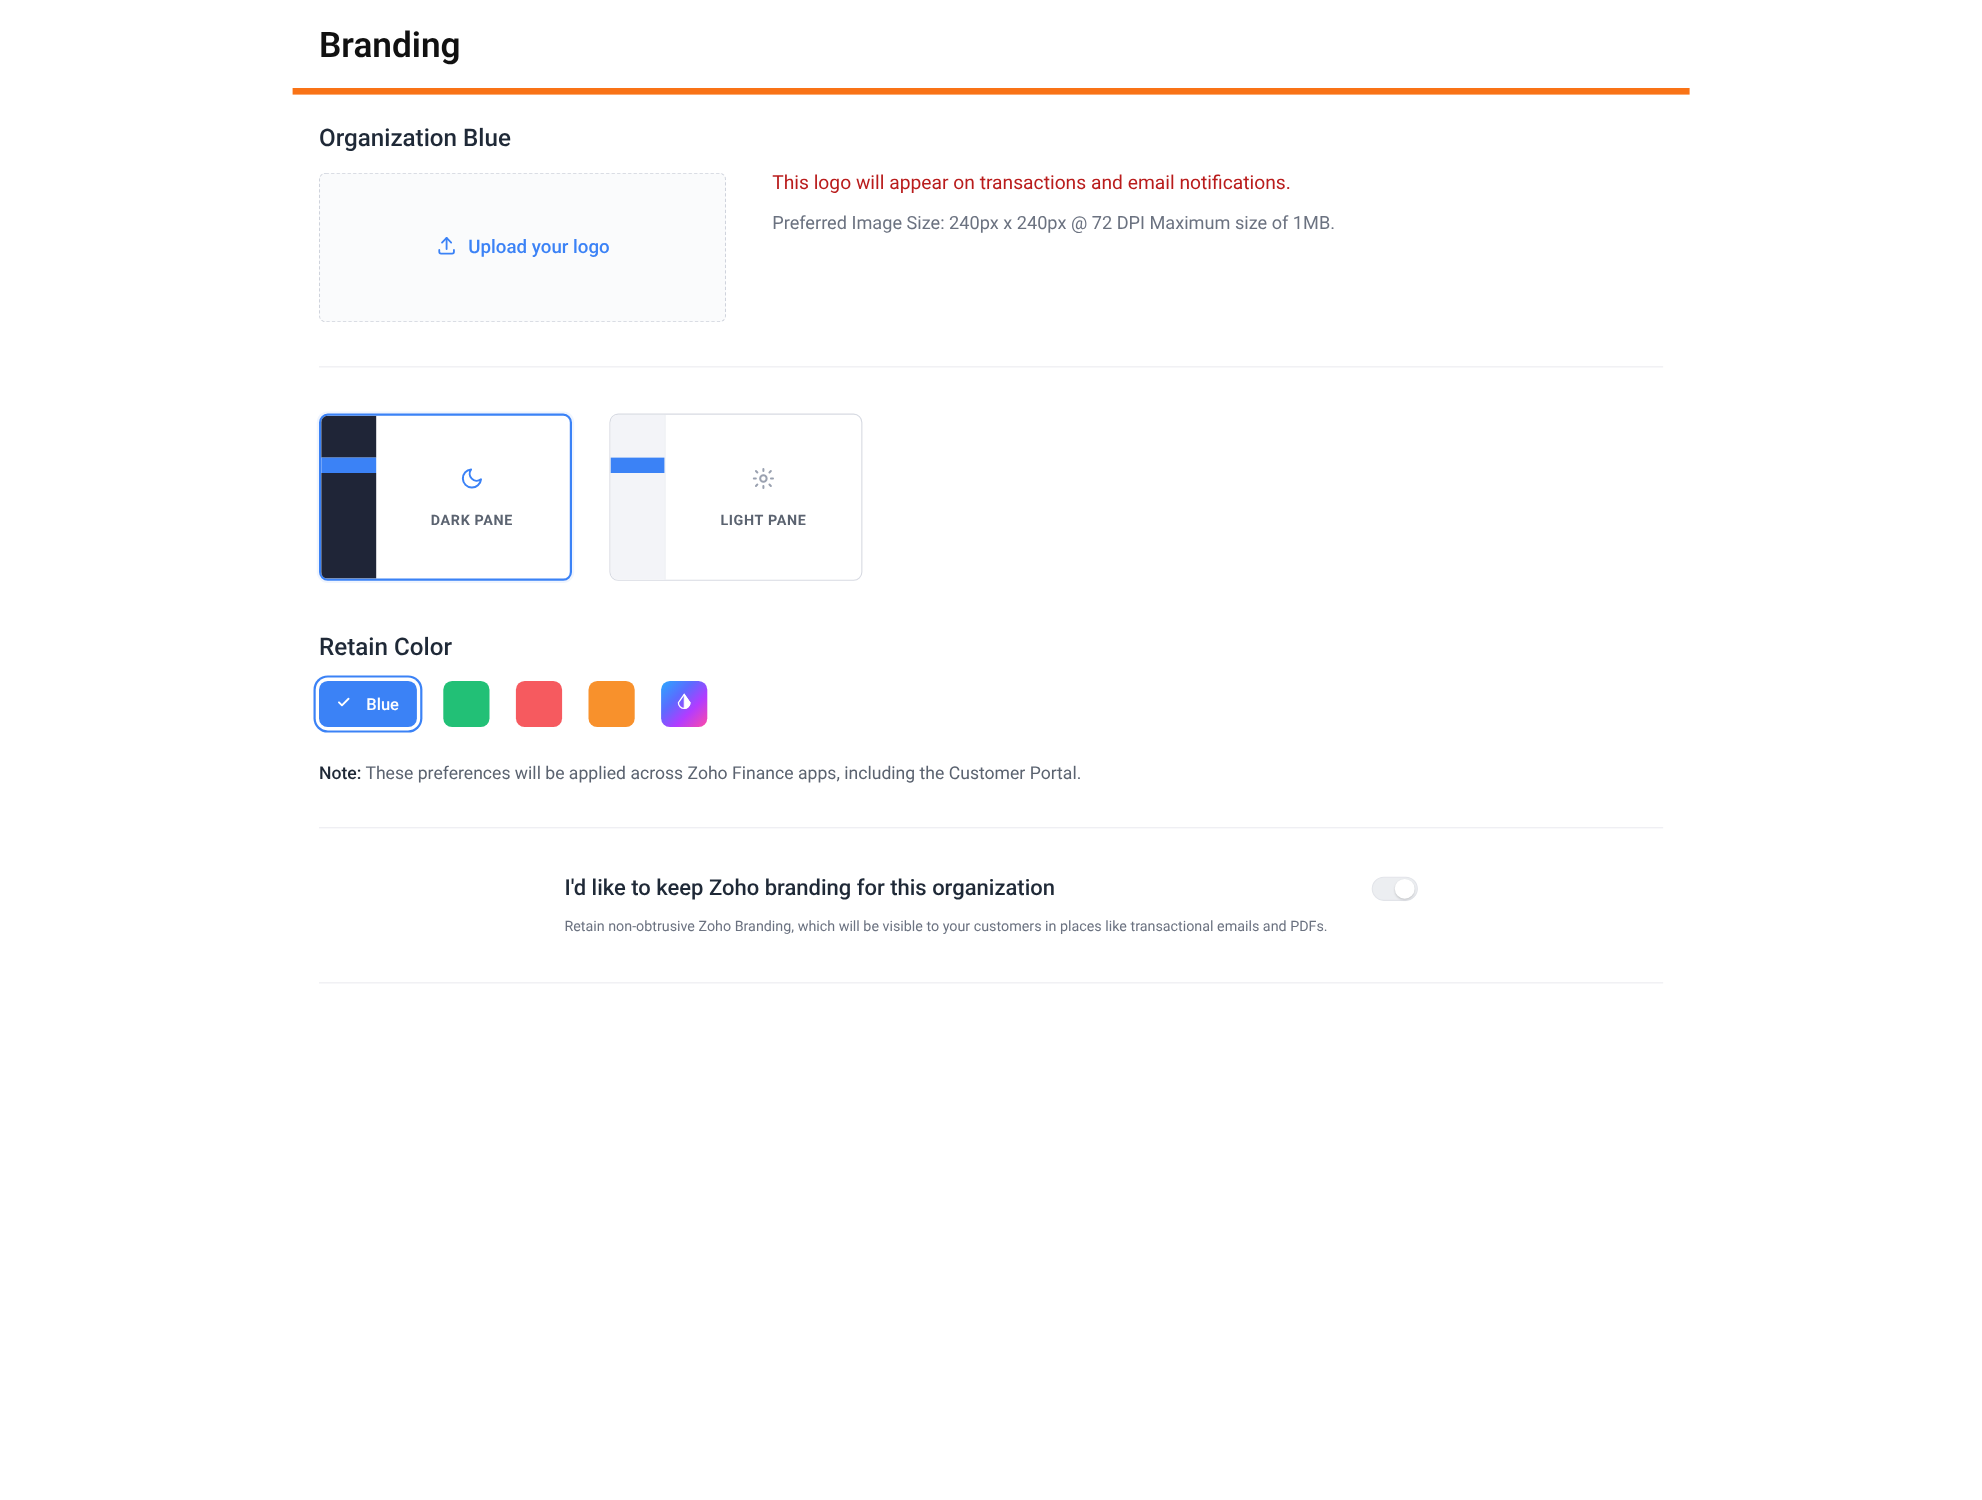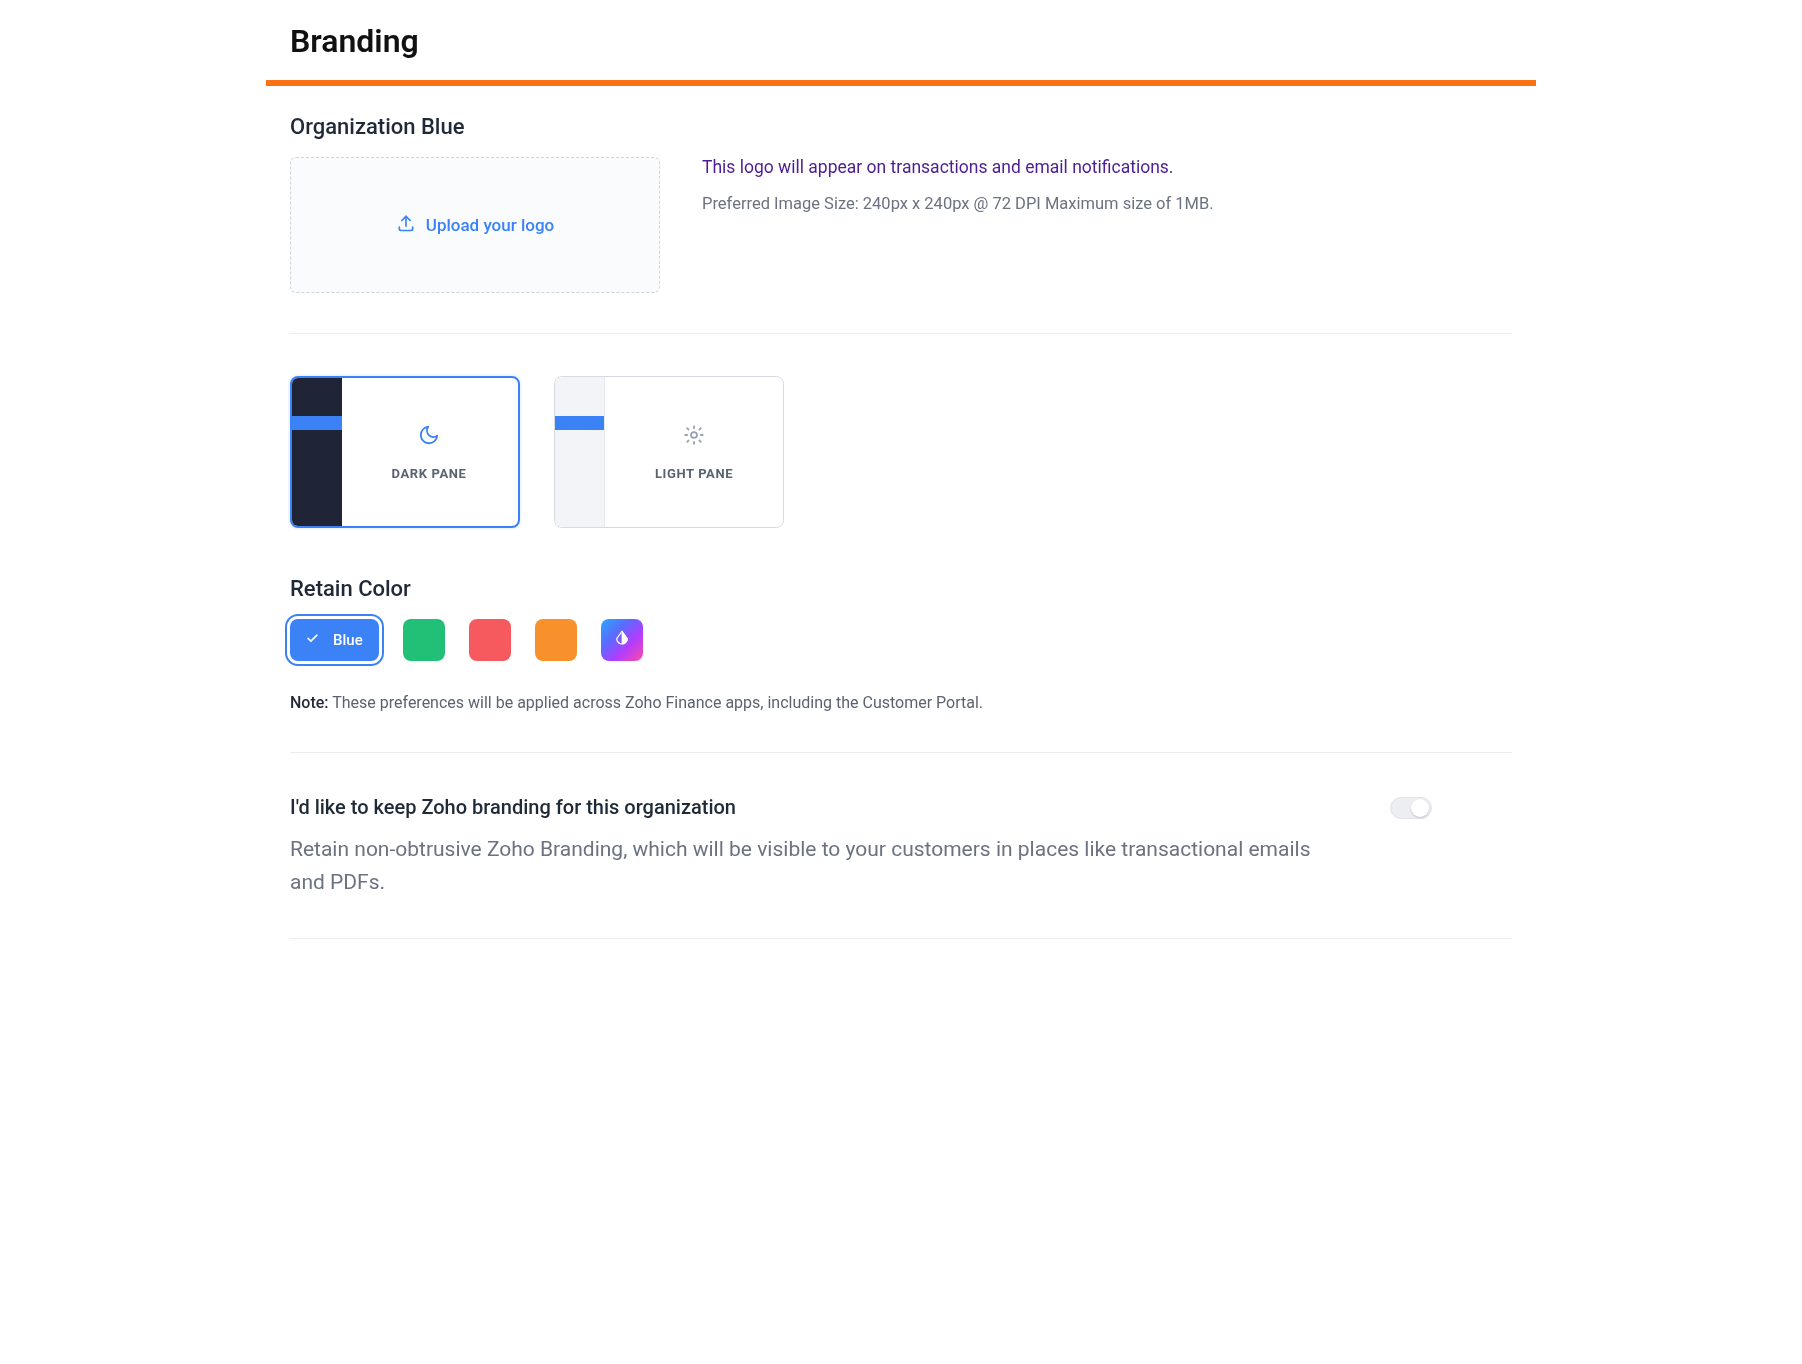--- a/index.html
+++ b/index.html
@@ -53,21 +53,21 @@
     align-items: center;
     gap: 10px;
     color: #3b82f6;
     font-size: 17px;
     font-weight: 500;
   }
   .upload-icon svg { width: 20px; height: 20px; }
   .logo-desc { max-width: 560px; }
   .logo-desc-main {
     font-size: 17.5px;
-    color: #4c1d95;
+    color: #b91c1c;
     margin-bottom: 14px;
   }
   .logo-desc-sub {
     font-size: 16.5px;
     color: #6b7280;
     line-height: 1.55;
   }
   .divider {
     border: none;
     border-top: 1px solid #ececf0;
@@ -156,33 +156,33 @@
   .accent-chip .check svg { width: 13px; height: 13px; }
   .accent-chip.gradient svg { width: 18px; height: 18px; }
   .note-row {
     margin-top: 32px;
     font-size: 16px;
     color: #5b6370;
   }
   .note-row .label { color: #1f2937; font-weight: 500; }
   .branding-row {
     display: flex;
-    justify-content: flex-start;
+    justify-content: center;
     align-items: flex-start;
     gap: 40px;
   }
   .branding-left { max-width: 1060px; }
   .branding-title {
     font-size: 20px;
     font-weight: 500;
     color: #1f2937;
     margin-bottom: 14px;
   }
   .branding-desc {
-    font-size: 21px;
+    font-size: 13px;
     color: #6b7280;
     line-height: 1.55;
   }
   .toggle {
     width: 42px;
     height: 22px;
     border-radius: 999px;
     background: #eceef1;
     border: 1px solid #e2e4e9;
     position: relative;

